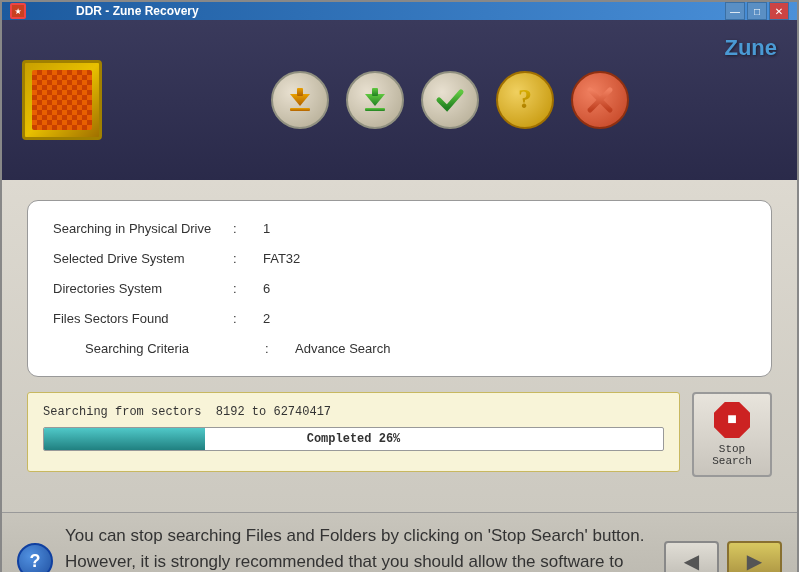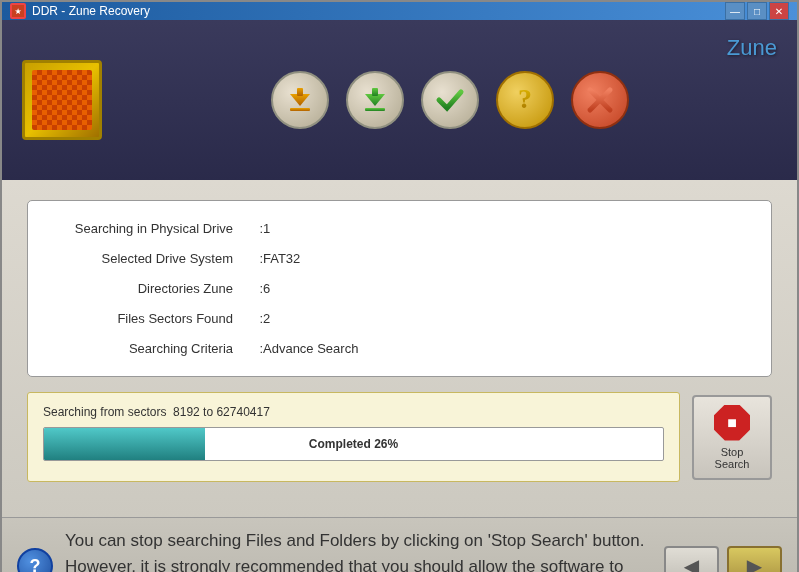--- a/index.html
+++ b/index.html
@@ -41,21 +41,22 @@
       background: #e44;
       border-radius: 2px;
       display: flex;
       align-items: center;
       justify-content: center;
     }
 
     .title-text {
       color: white;
       font-size: 12px;
-      font-weight: normal;
+      font-weight: bold;
+      margin-left: 44px;
     }
 
     .title-buttons {
       display: flex;
       gap: 2px;
     }
 
     .title-btn {
       width: 20px;
       height: 18px;
@@ -155,91 +156,91 @@
       font-size: 42px;
       font-weight: bold;
       color: #e87020;
       text-shadow: 2px 2px 4px rgba(0,0,0,0.5);
       line-height: 1;
       font-style: italic;
     }
 
     .zune-text {
       font-size: 22px;
-      font-weight: normal;
+      font-weight: bold;
       color: #4a9ad4;
       text-shadow: 1px 1px 3px rgba(0,0,0,0.5);
     }
 
     
     .main-content {
       flex: 1;
       padding: 20px 25px;
       background: linear-gradient(to bottom, #ddd9d0, #ccc9c0);
     }
 
     
     .info-panel {
       background: white;
       border: 1px solid #999;
-      border-radius: 5px;
+      border-radius: 11px;
       padding: 20px 25px;
       margin-bottom: 15px;
-      text-align: right;
     }
 
     .info-row {
       display: flex;
       align-items: center;
       margin-bottom: 15px;
       font-size: 13px;
       color: #333;
     }
 
-    .info-row:last-child { margin-bottom: 0; }
+    .info-row:last-child { margin-bottom: 0; margin-left: 32px; }
 
     .info-label {
       width: 180px;
       color: #333;
     }
 
     .info-colon {
       width: 30px;
       color: #333;
     }
 
     .info-value {
       color: #333;
       font-weight: normal;
     }
 
     
     .progress-panel {
       display: flex;
-      align-items: center;
+      align-items: flex-start;
       gap: 12px;
       margin-bottom: 15px;
+      font-family: Liberation Mono, monospace;
     }
 
     .progress-info {
       flex: 1;
       background: #f8f4d8;
       border: 1px solid #c8b860;
       border-radius: 3px;
       padding: 12px 15px;
     }
 
     .progress-sectors {
       font-size: 12px;
       color: #333;
       margin-bottom: 8px;
     }
 
     .progress-bar-container {
-      height: 34px;
+      height: 24px;
       background: white;
       border: 1px solid #999;
       border-radius: 2px;
       overflow: hidden;
       margin-bottom: 8px;
       position: relative;
     }
 
     .progress-bar-fill {
       height: 100%;
@@ -474,21 +475,21 @@
           <span class="info-label">Searching in Physical Drive</span>
           <span class="info-colon">:</span>
           <span class="info-value">1</span>
         </div>
         <div class="info-row">
           <span class="info-label">Selected Drive System</span>
           <span class="info-colon">:</span>
           <span class="info-value">FAT32</span>
         </div>
         <div class="info-row">
-          <span class="info-label">Directories Zune</span>
+          <span class="info-label">Directories System</span>
           <span class="info-colon">:</span>
           <span class="info-value">6</span>
         </div>
         <div class="info-row">
           <span class="info-label">Files Sectors Found</span>
           <span class="info-colon">:</span>
           <span class="info-value">2</span>
         </div>
         <div class="info-row">
           <span class="info-label">Searching Criteria</span>

